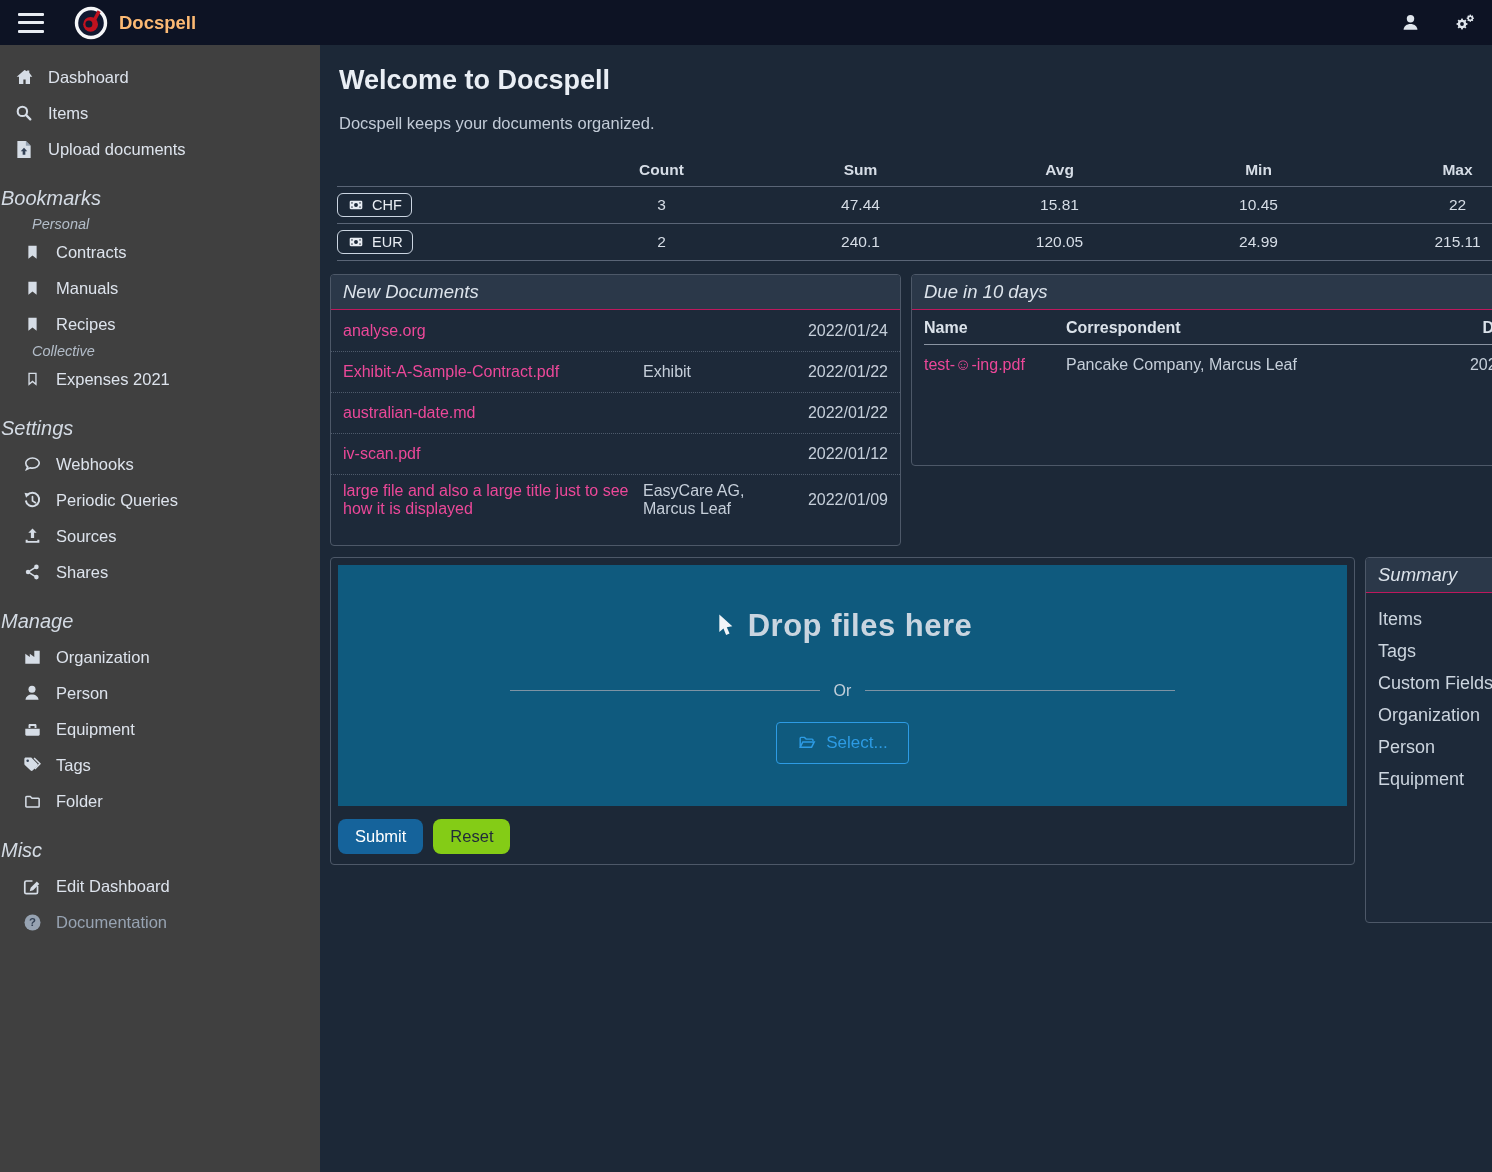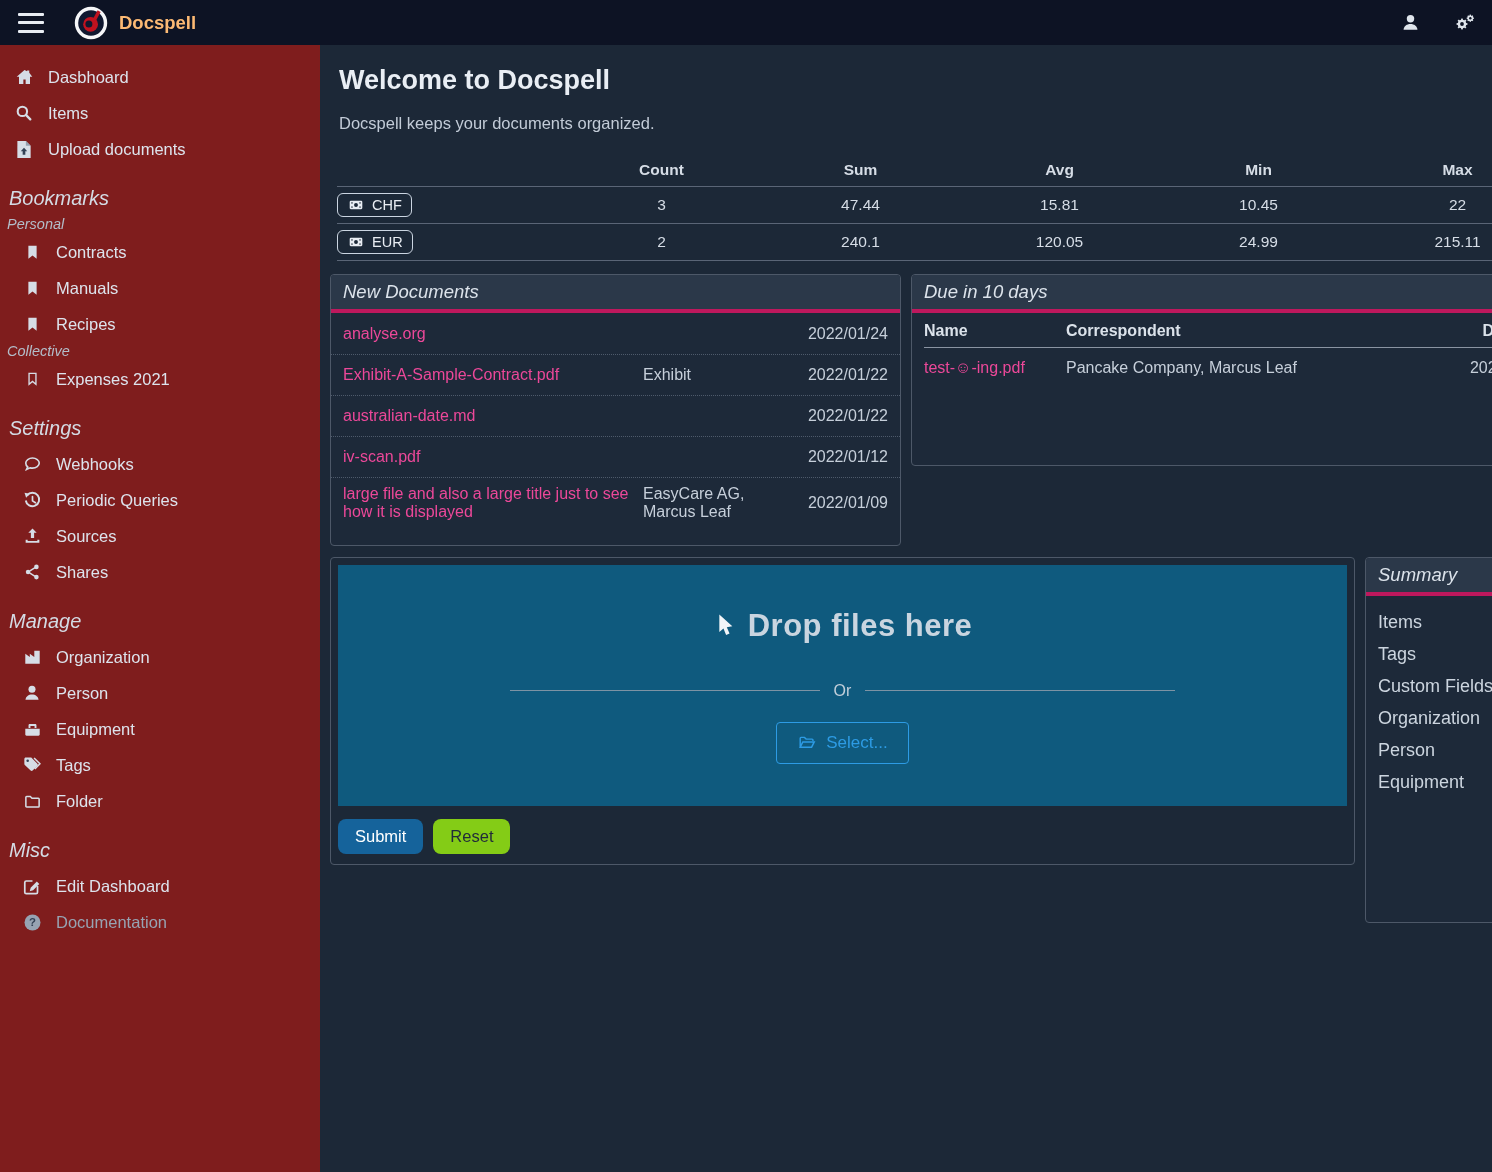--- a/index.html
+++ b/index.html
@@ -15,47 +15,47 @@
   }
   .hamburger { width:26px; height:20px; display:flex; flex-direction:column; justify-content:space-between; cursor:pointer; margin-left:2px; }
   .hamburger span { display:block; height:3px; background:#e9edf3; border-radius:1px; }
   .logo { margin-left:30px; display:flex; align-items:center; }
   .app-title { margin-left:11px; font-size:18.5px; font-weight:bold; color:#fdba74; }
   .nav-spacer { flex:1; }
   .nav-icon { display:flex; align-items:center; cursor:pointer; color:#dfe5ec; }
   .nav-icon.user { margin-right:32px; }
   
   .container { display:flex; height:1127px; }
-  .sidebar { width:320px; background:#7f1d1d; padding-top:14px; flex-shrink:0; }
+  .sidebar { width:320px; background:#404040; padding-top:14px; flex-shrink:0; }
   .main { flex:1; padding:12px 15px 0 17px; }
   
   .side-item { height:36px; display:flex; align-items:center; gap:14px; padding-left:14px;
     font-size:16.5px; color:#dde3ec; cursor:pointer; }
   .side-item .ic { width:20px; display:flex; justify-content:center; color:#d6dde6; flex-shrink:0; }
   .side-item.dim { color:#97a3b2; }
   .side-item.dim .ic { color:#97a3b2; }
-  .side-section { font-style:italic; font-size:20px; color:#d4dbe4; margin:20px 0 6px; padding-left:9px; }
-  .side-subsection { font-style:italic; font-size:14.5px; color:#b3bdc9; margin:1px 0 2px; padding-left:7px; }
+  .side-section { font-style:italic; font-size:20px; color:#d4dbe4; margin:20px 0 6px; padding-left:1px; }
+  .side-subsection { font-style:italic; font-size:14.5px; color:#b3bdc9; margin:1px 0 2px; padding-left:32px; }
   .sub-items .side-item { padding-left:22px; }
   
   .welcome-title { font-size:27px; font-weight:bold; color:#e9eef4; margin-top:8px; }
   .welcome-sub { font-size:16.5px; color:#c2cbd7; margin-top:18px; }
   
   .stats { margin-top:20px; }
   .stats-row { display:grid; grid-template-columns:225px repeat(5,1fr); align-items:center;
     border-bottom:1px solid #5a6576; min-height:37px; }
   .stats-row.head { font-weight:bold; color:#e3e9f0; font-size:15px; border-bottom:1px solid #5a6576; min-height:34px; }
   .stats-cell { text-align:center; font-size:15.5px; color:#d6dde6; }
   .stats-cell.first { text-align:left; }
   .cur-badge { display:inline-flex; align-items:center; gap:7px; border:1px solid #cbd5e1;
     border-radius:6px; padding:3px 9px; font-size:14.5px; color:#e9edf3; }
   
   .panels-row { display:flex; gap:10px; margin-top:13px; margin-left:-7px; margin-right:-6px; }
   .panel { border:1px solid #4d5868; border-radius:4px; background:#1d2939; overflow:hidden; }
-  .panel-header { background:#2b3849; border-bottom:4px solid #be185d; padding:6px 12px;
+  .panel-header { background:#2b3849; border-bottom:1px solid #be185d; padding:6px 12px;
     font-style:italic; font-size:18.5px; color:#dce3eb; }
   .nd-panel { width:571px; height:272px; }
   .due-panel { flex:1; height:192px; }
   .nd-row { display:grid; grid-template-columns:300px 150px 1fr; align-items:center;
     padding:7px 12px; min-height:41px; font-size:16px; }
   .nd-row + .nd-row { border-top:1px dotted #4e5a6b; }
   .doc-link { color:#ec4899; cursor:pointer; }
   .nd-mid { color:#c6cfda; }
   .nd-date { text-align:right; color:#c6cfda; }
   .due-table { padding:0 12px; }

